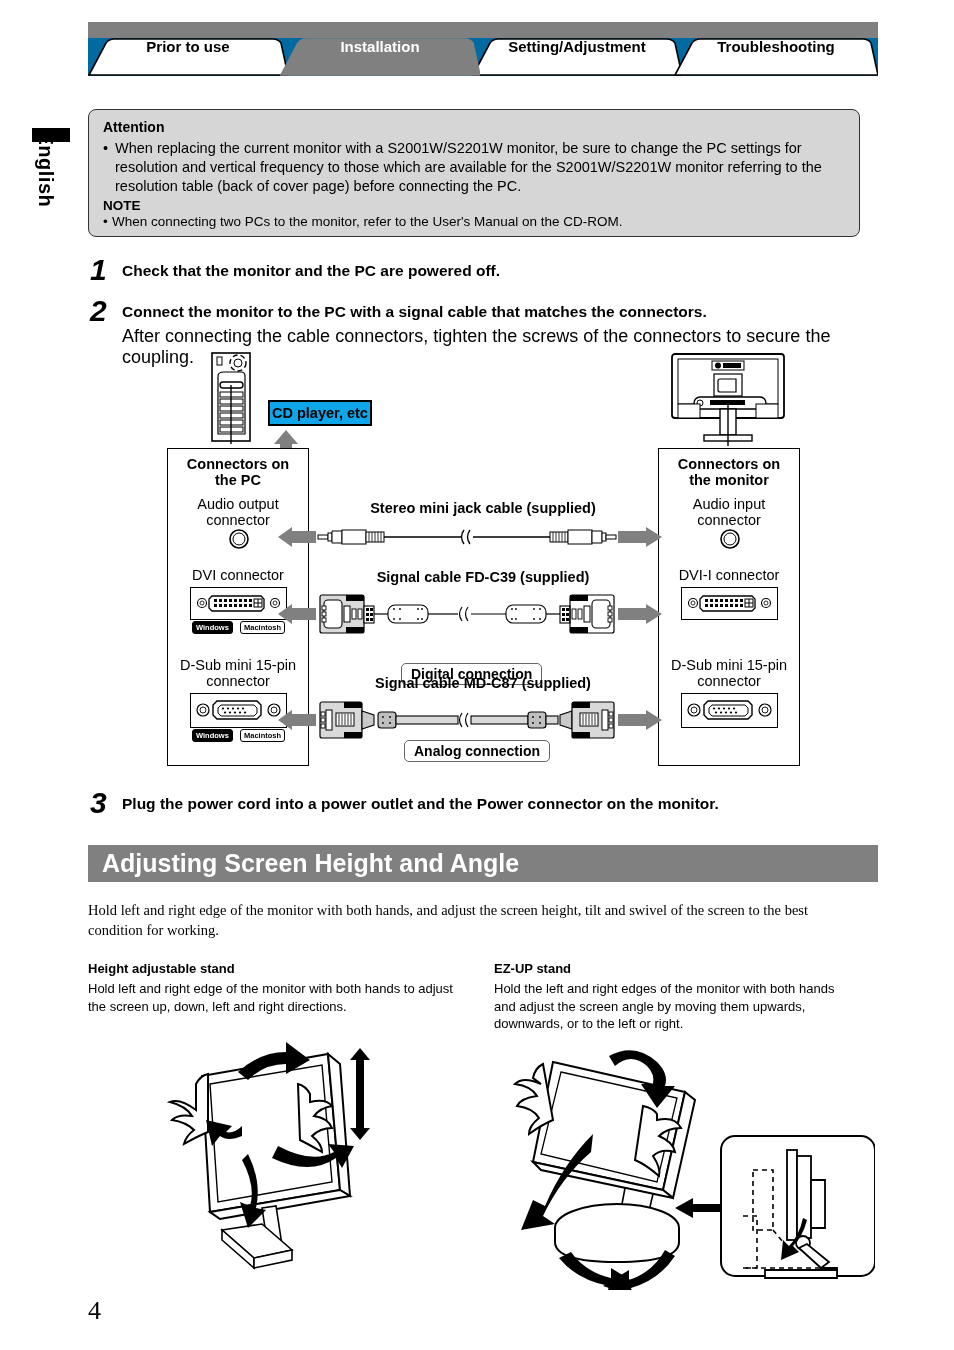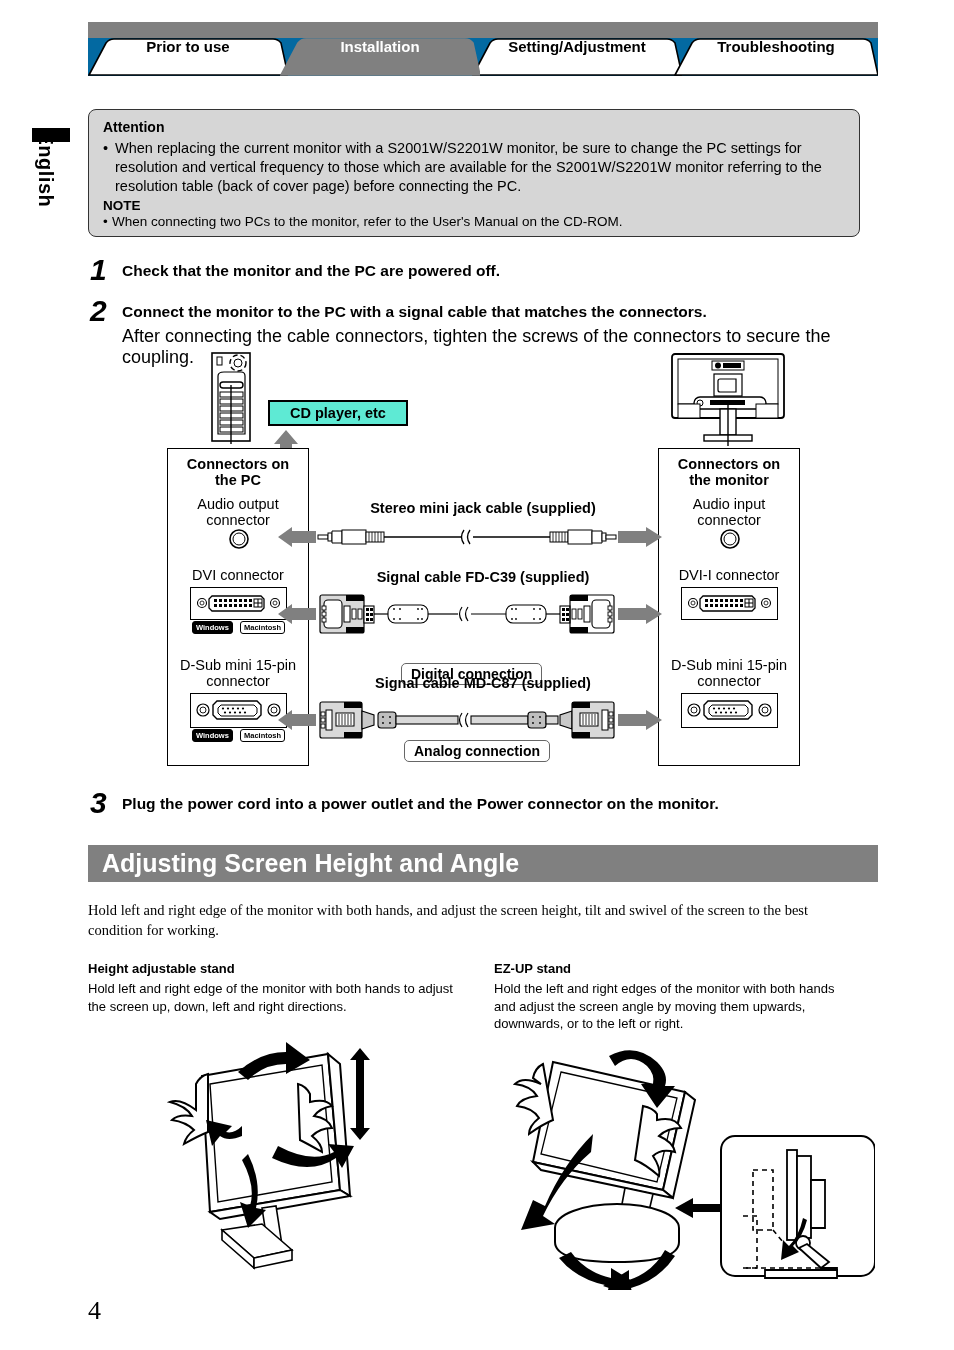--- a/index.html
+++ b/index.html
@@ -93,22 +93,22 @@
     border:1px solid #000;border-radius:3px;
     padding:1px 3px;line-height:9px;
   }
   .badge.win{background:#000;color:#fff;}
   .badge.mac{background:#fff;color:#000;}
   .cn-label-box{
     position:absolute;border:1.4px solid #666;border-radius:5px;background:#fff;
     font-size:14px;font-weight:bold;padding:2px 9px;
   }
   .cdbox{
-    position:absolute;border:2px solid #000;background:#5eead4;
-    font-size:14.5px;font-weight:bold;padding:3px 20px;
+    position:absolute;border:2px solid #000;background:#0ea5e9;
+    font-size:14.5px;font-weight:bold;padding:3px 2px;
   }
 
   
   .illu{position:absolute;}
   .subhead{position:absolute;font-size:13px;font-weight:bold;}
   .subtext{position:absolute;font-size:13px;line-height:17.5px;}
   .bodytext{
     position:absolute;font-family:"Liberation Serif", serif;
     font-size:14.5px;line-height:20px;
   }

